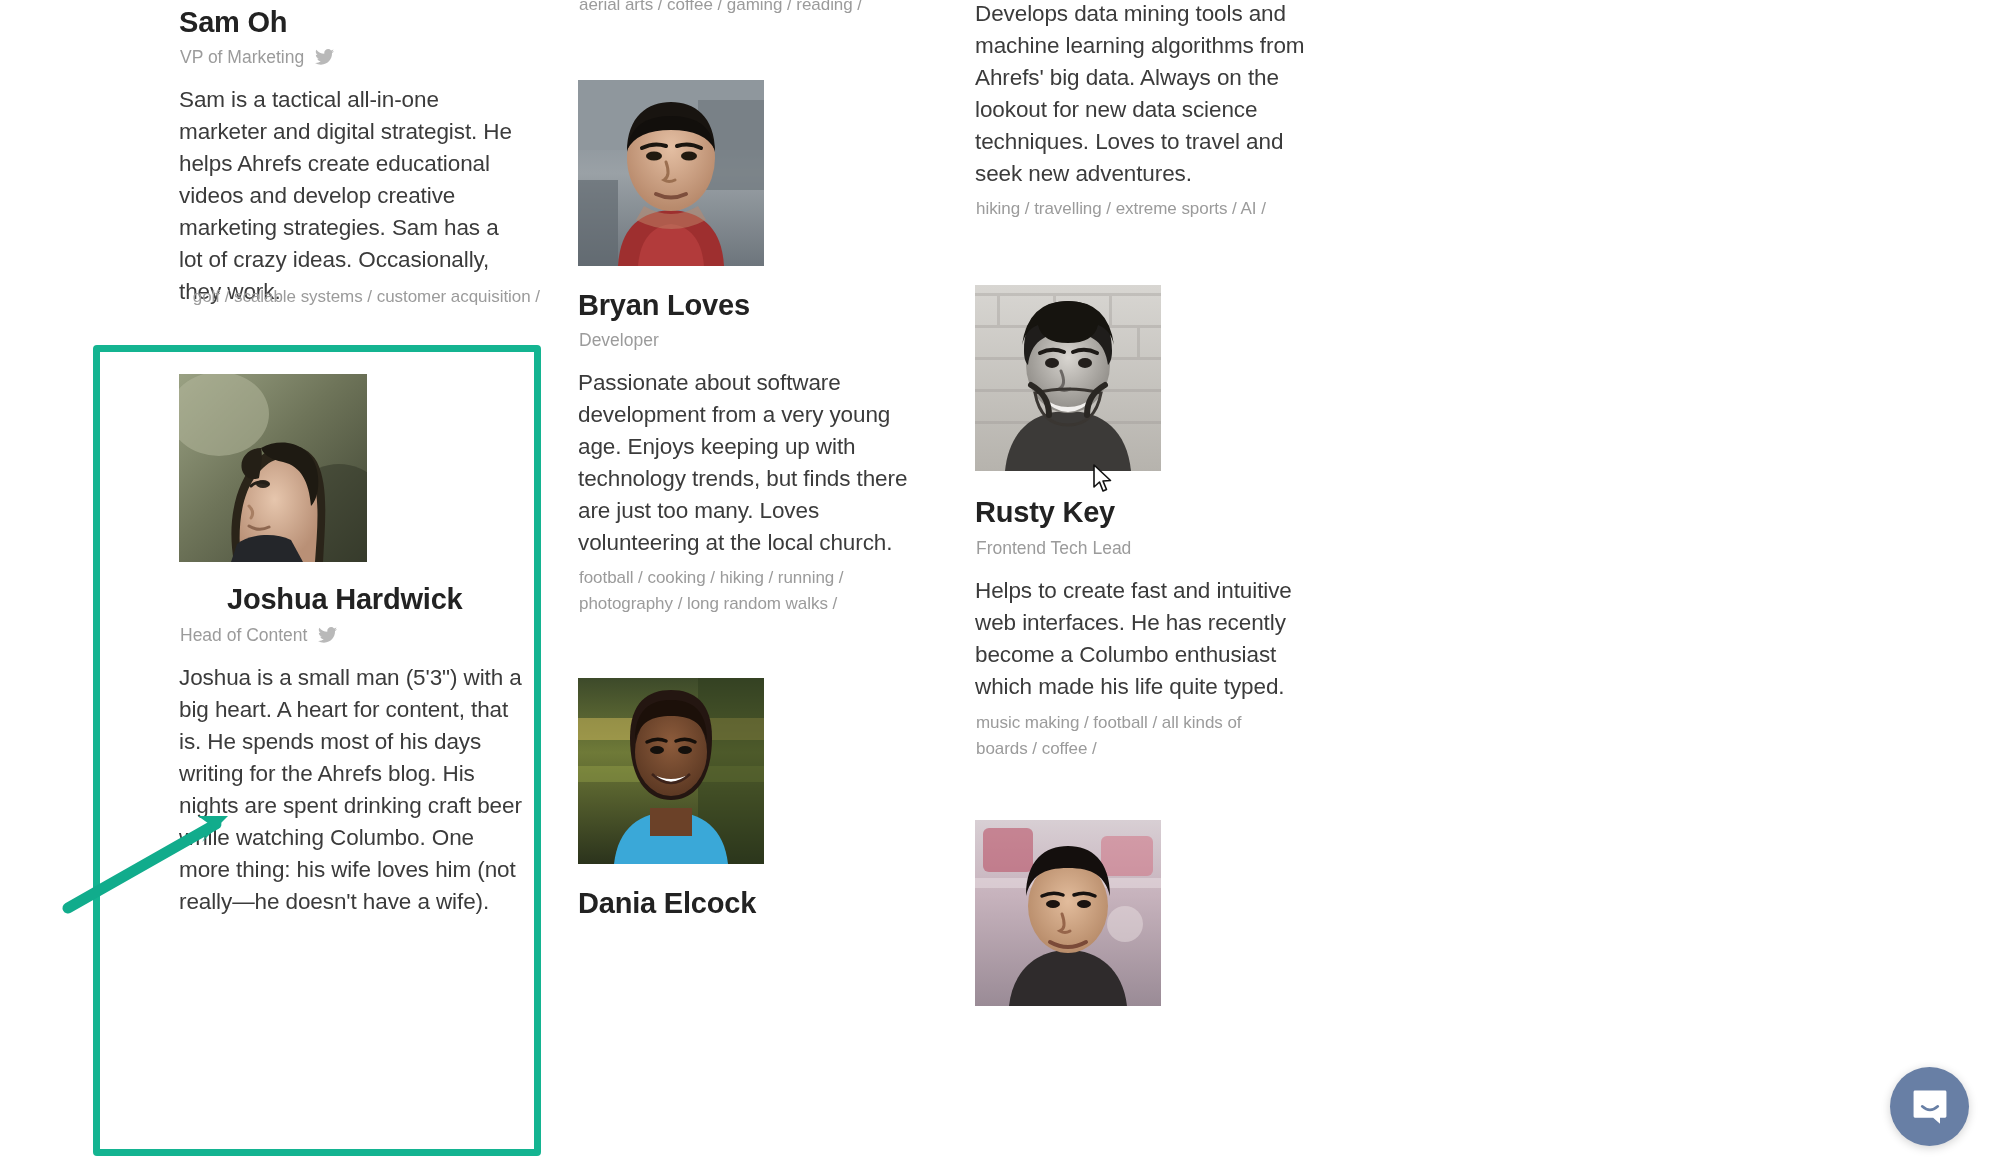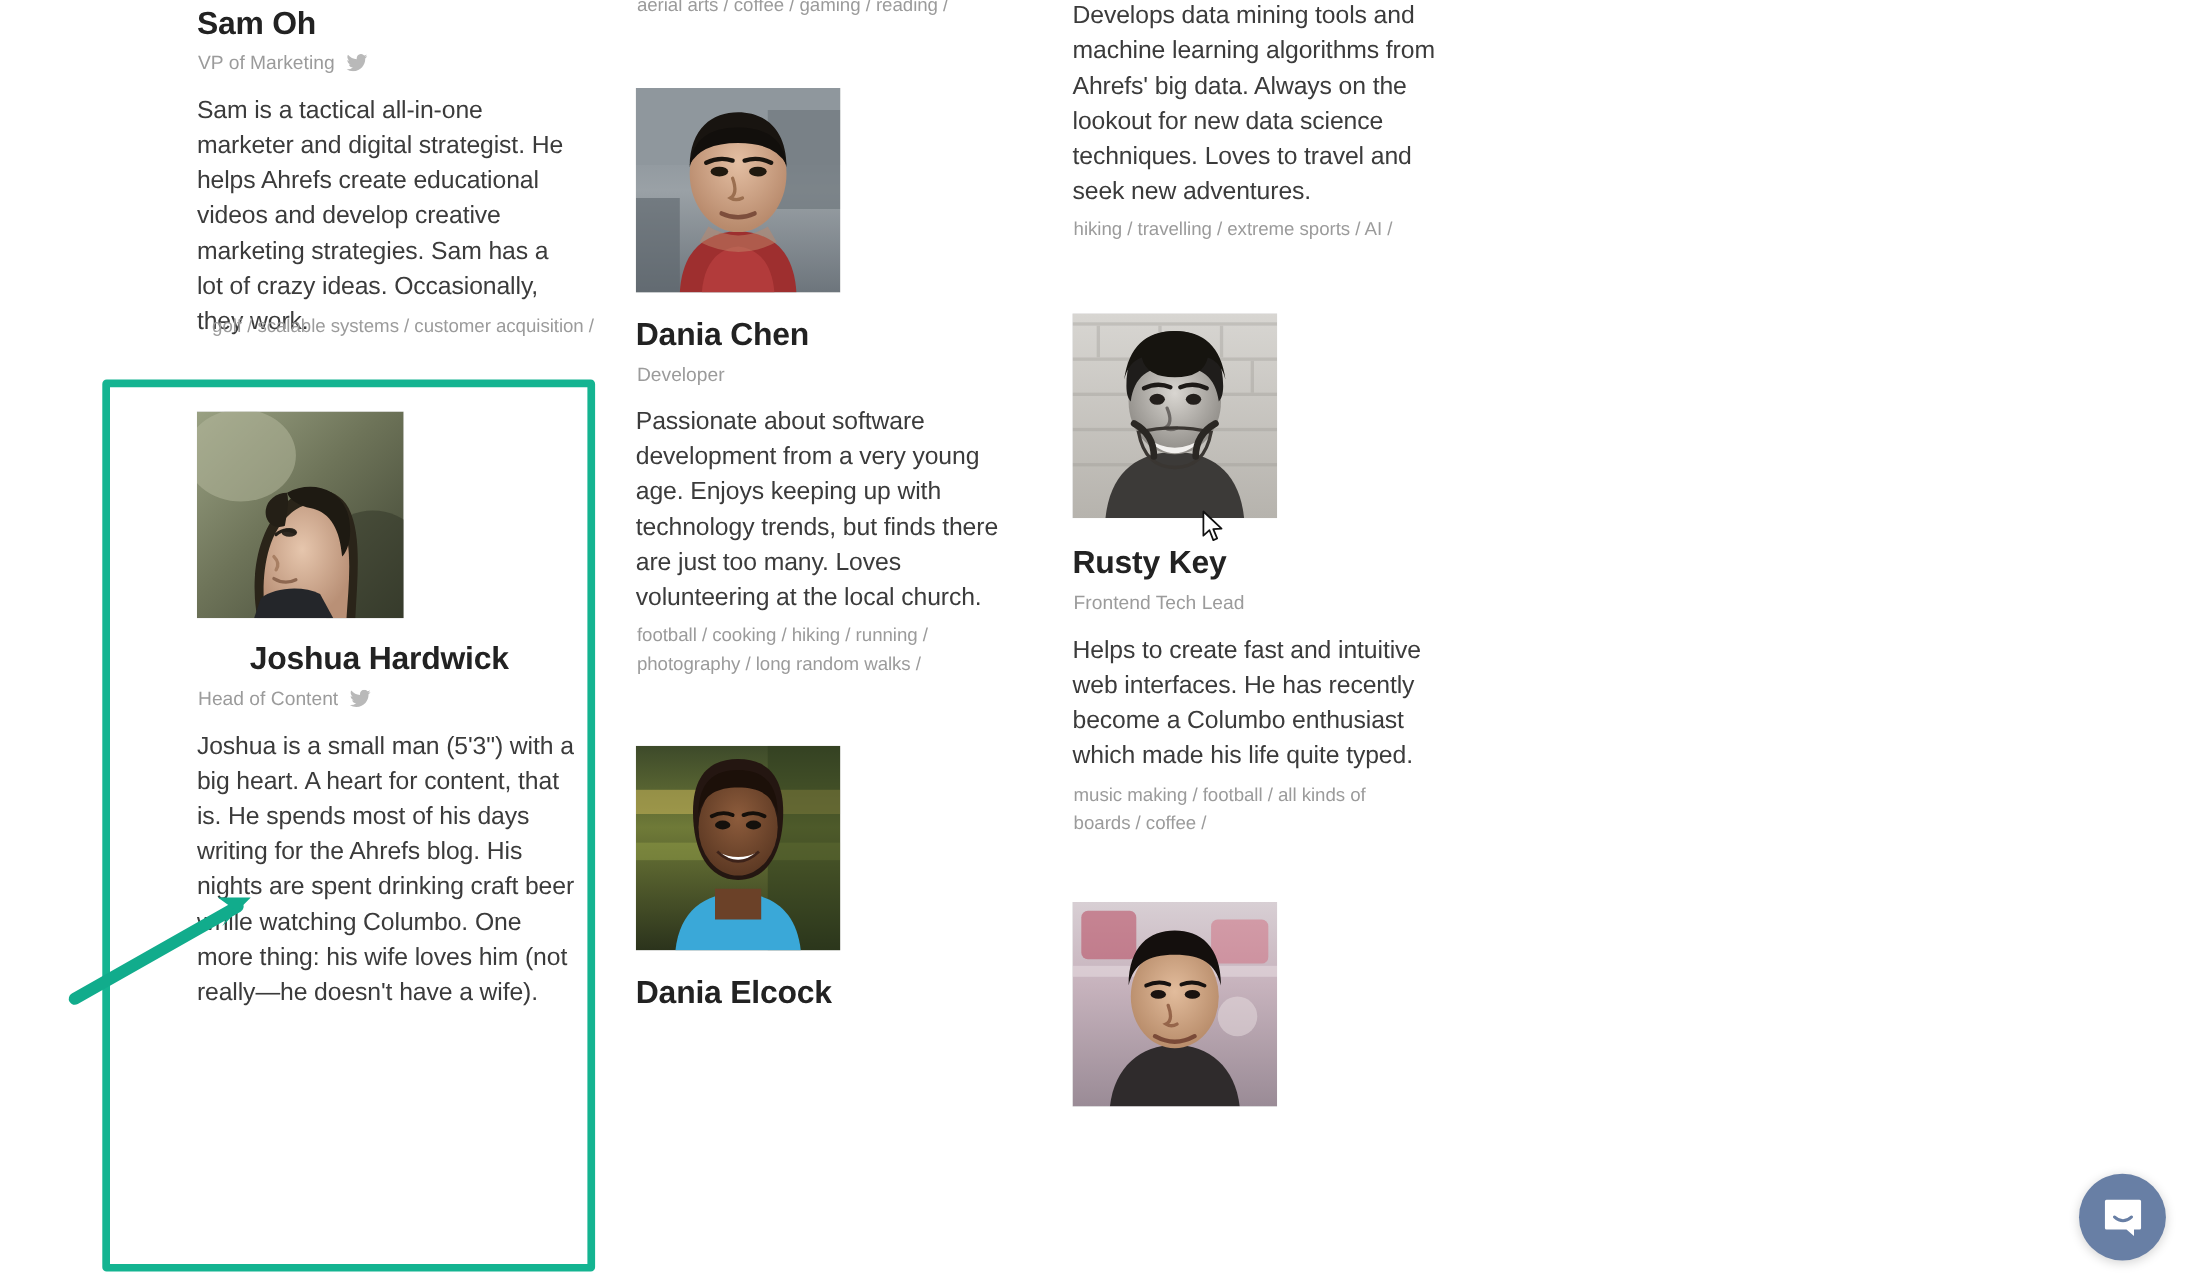--- a/index.html
+++ b/index.html
@@ -218,21 +218,21 @@
           <path d="M49 70 q10 -20 44 -20 q34 0 44 20 q-4 -34 -44 -34 q-40 0 -44 34 Z" fill="#120f0c"></path>
           <ellipse cx="76" cy="76" rx="8" ry="4.5" fill="#20190f"></ellipse>
           <ellipse cx="111" cy="76" rx="8" ry="4.5" fill="#20190f"></ellipse>
           <path d="M64 68 q12 -6 24 -2" stroke="#1a150f" stroke-width="4" fill="none" stroke-linecap="round"></path>
           <path d="M99 66 q12 -4 24 2" stroke="#1a150f" stroke-width="4" fill="none" stroke-linecap="round"></path>
           <path d="M88 82 q5 14 -2 18 q5 3 11 0" stroke="#9b6f50" stroke-width="3" fill="none" stroke-linecap="round"></path>
           <path d="M78 114 q15 7 30 0" stroke="#7d4e3c" stroke-width="4" fill="none" stroke-linecap="round"></path>
           <path d="M66 126 q27 16 54 0 l8 14 q-34 18 -70 0 Z" fill="#c0876a" opacity="0.5"></path>
         </svg>
       </div>
-      <h2 class="person-name" style="position:absolute; top:208px; left:0;">Dania Chen</h2>
+      <h2 class="person-name" style="position:absolute; top:208px; left:0;">Bryan Loves</h2>
       <div class="person-role" style="position:absolute; top:249px; left:1px;">
         <span>Developer</span>
       </div>
       <p class="person-bio" style="position:absolute; top:287px; left:0; width:345px;">Passionate about software development from a very young age. Enjoys keeping up with technology trends, but finds there are just too many. Loves volunteering at the local church.</p>
       <p class="person-tags" style="position:absolute; top:485px; left:1px; width:270px;">football / cooking / hiking / running / photography / long random walks /</p>
     </div>
 
     <div class="card" style="position:absolute; top:678px; left:0px; width:400px;">
       <div class="avatar" style="position:absolute; top:0; left:0; width:186px; height:186px;">
         <svg viewBox="0 0 186 186" preserveAspectRatio="none">

